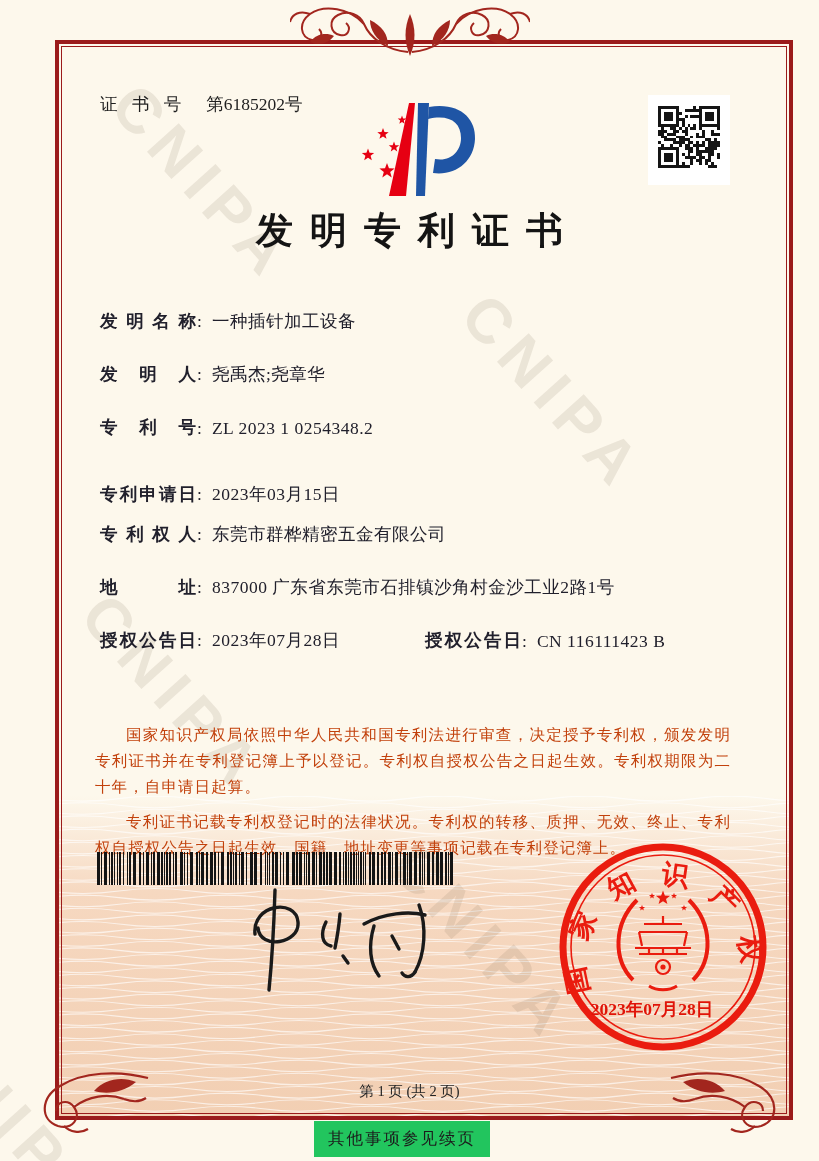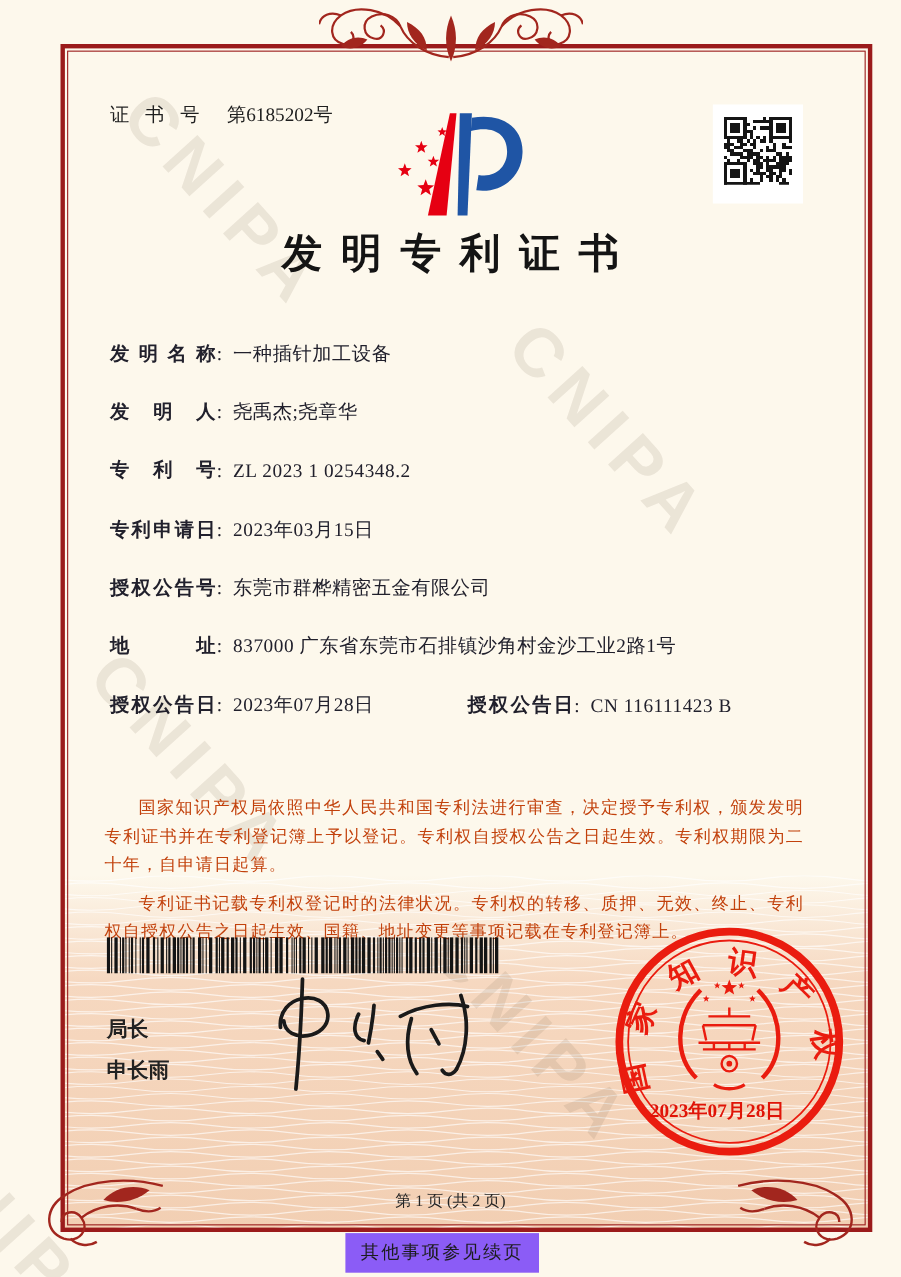--- a/index.html
+++ b/index.html
@@ -40,21 +40,21 @@
   .legal p{margin:0 0 9px 0;text-indent:2em;}
   
   .barcode{position:absolute;left:97px;top:852px;z-index:7;}
   .officer{position:absolute;left:97px;top:918px;z-index:7;
            font-family:"Liberation Sans","DejaVu Sans",sans-serif;font-size:19px;
            font-weight:600;color:#222;line-height:37px;}
   .signature{position:absolute;left:222px;top:882px;z-index:7;}
   .seal{position:absolute;left:548px;top:832px;z-index:8;}
   .pageinfo{position:absolute;left:0;top:1082px;width:819px;text-align:center;
             font-size:14.5px;z-index:7;color:#242424;}
-  .notebox{position:absolute;left:314px;top:1121px;width:176px;height:36px;background:#8b5cf6;
+  .notebox{position:absolute;left:314px;top:1121px;width:176px;height:36px;background:#22c55e;
            z-index:9;text-align:center;line-height:36px;font-size:16.5px;letter-spacing:2px;
            color:#1c1c1c;}
 </style>
 </head>
 <body>
 
 <div class="page">
 
   <span class="wm" style="left:150px;top:70px">CNIPA</span>
   <span class="wm" style="left:500px;top:280px">CNIPA</span>
@@ -428,25 +428,25 @@
 
   <div class="frow" style="top:309px">
     <span class="flabel">发明名称</span><span class="fcolon">:</span><span class="fval">一种插针加工设备</span>
   </div>
   <div class="frow" style="top:362px">
     <span class="flabel">发明人</span><span class="fcolon">:</span><span class="fval">尧禹杰;尧章华</span>
   </div>
   <div class="frow" style="top:415px">
     <span class="flabel">专利号</span><span class="fcolon">:</span><span class="fval">ZL 2023 1 0254348.2</span>
   </div>
-  <div class="frow" style="top:469px">
+  <div class="frow" style="top:482px">
     <span class="flabel">专利申请日</span><span class="fcolon">:</span><span class="fval">2023年03月15日</span>
   </div>
   <div class="frow" style="top:522px">
-    <span class="flabel">授权公告号</span><span class="fcolon">:</span><span class="fval">东莞市群桦精密五金有限公司</span>
+    <span class="flabel">专利权人</span><span class="fcolon">:</span><span class="fval">东莞市群桦精密五金有限公司</span>
   </div>
   <div class="frow" style="top:575px">
     <span class="flabel">地址</span><span class="fcolon">:</span><span class="fval">837000 广东省东莞市石排镇沙角村金沙工业2路1号</span>
   </div>
   <div class="frow" style="top:628px">
     <span class="flabel">授权公告日</span><span class="fcolon">:</span><span class="fval">2023年07月28日</span>
   </div>
   <div class="frow" style="top:628px;left:425px">
     <span class="flabel">授权公告日</span><span class="fcolon">:</span><span class="fval">CN 116111423 B</span>
   </div>
@@ -553,24 +553,20 @@
       <rect x="327" y="0" width="1" height="33" fill="#141414"></rect>
       <rect x="330" y="0" width="3" height="33" fill="#141414"></rect>
       <rect x="335" y="0" width="2" height="33" fill="#141414"></rect>
       <rect x="339" y="0" width="3" height="33" fill="#141414"></rect>
       <rect x="343" y="0" width="3" height="33" fill="#141414"></rect>
       <rect x="348" y="0" width="2" height="33" fill="#141414"></rect>
       <rect x="351" y="0" width="1" height="33" fill="#141414"></rect>
       <rect x="353" y="0" width="3" height="33" fill="#141414"></rect>
     </svg>
 
-  <div class="officer">
-    <div>局长</div>
-    <div>申长雨</div>
-  </div>
 
   <svg class="signature" width="220" height="115" viewBox="0 0 220 115">
     <g fill="none" stroke="#1a1a1a" stroke-width="3.4" stroke-linecap="round">
       <path d="M33,52 C30,22 74,16 76,40 C78,62 38,68 36,46"></path>
       <path d="M53,8 C52,42 50,78 47,108"></path>
       <path d="M104,40 C98,52 100,62 109,64"></path>
       <path d="M118,32 C117,44 115,56 113,66"></path>
       <path d="M121,74 L126,81"></path>
       <path d="M142,42 C162,31 187,29 203,33"></path>
       <path d="M197,23 C205,45 203,72 193,90"></path>

